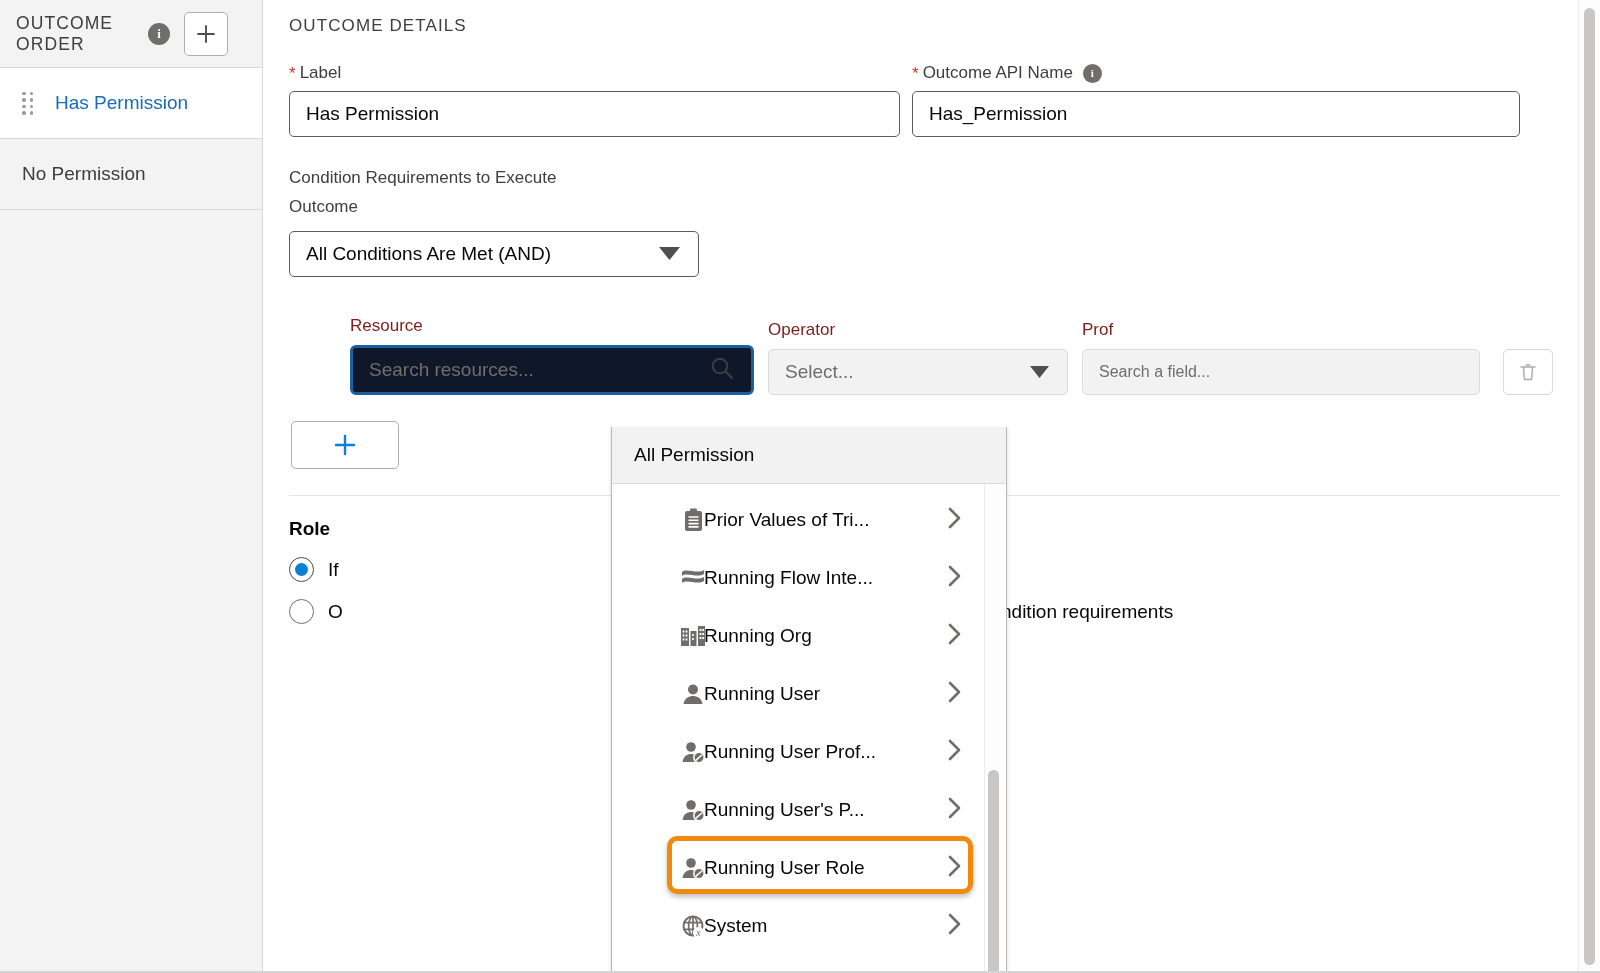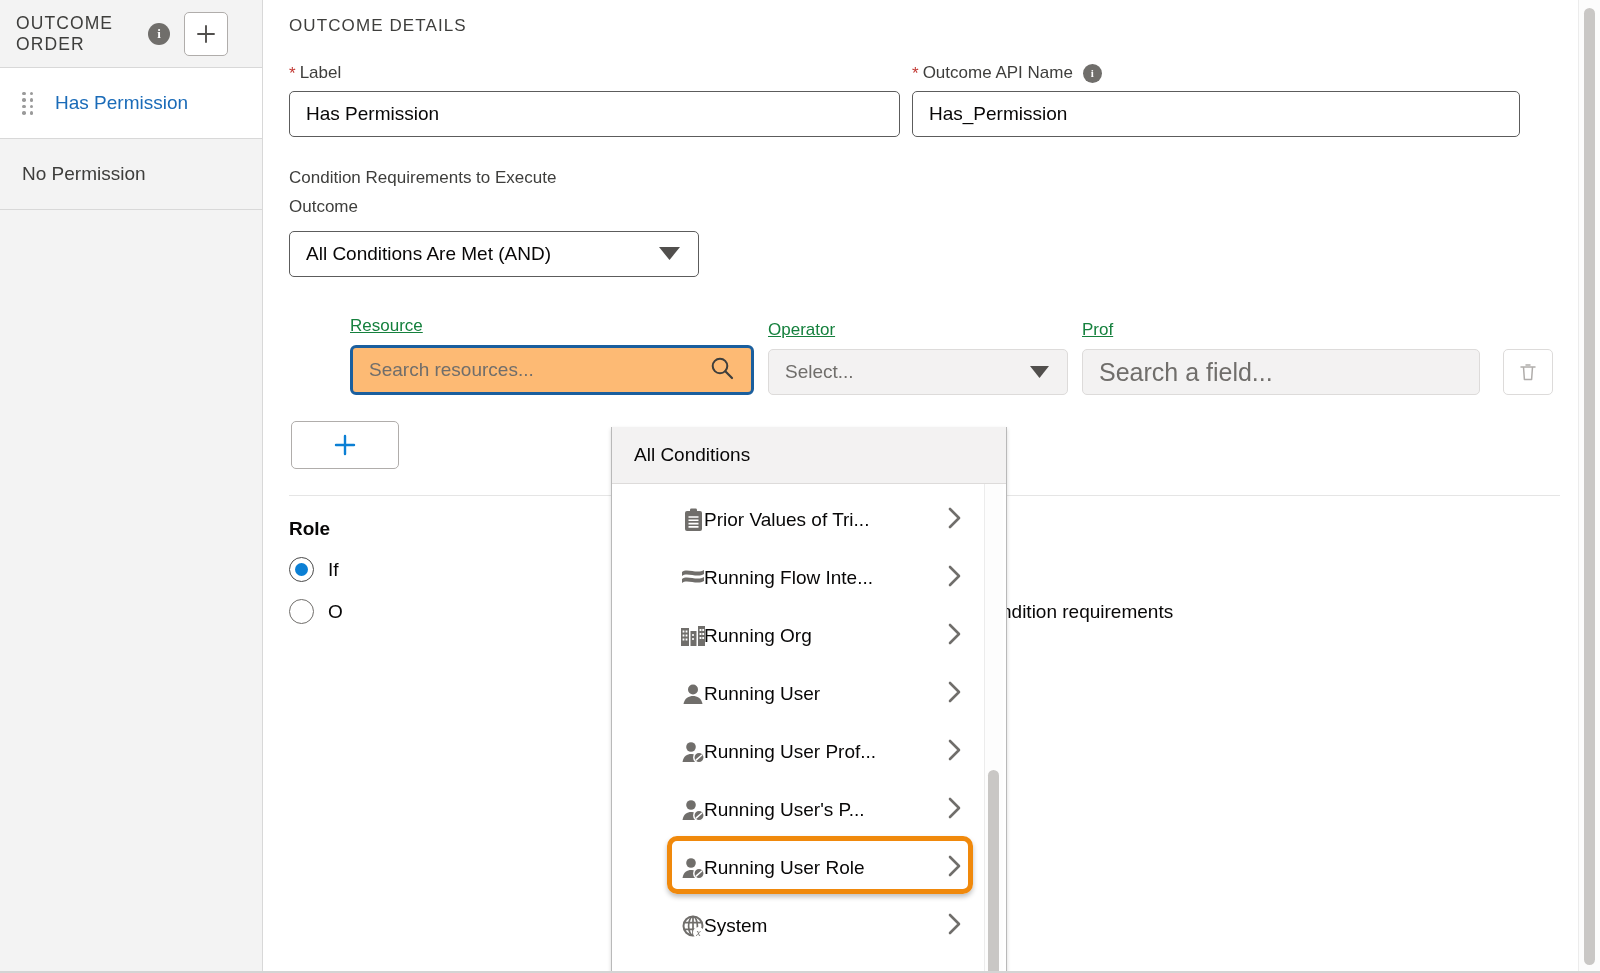--- a/index.html
+++ b/index.html
@@ -215,31 +215,30 @@
   .condition-row {
     display: flex;
     align-items: flex-end;
     margin-top: 39px;
     padding-left: 61px;
     gap: 14px;
   }
   .cond-field { position: relative; }
   .cond-label {
     font-size: 17px;
-    color: #15803d;
+    color: #7f1d1d;
     margin-bottom: 9px;
-    text-decoration: underline;
   }
   .resource-box {
     position: relative;
     width: 404px;
     height: 50px;
     border: 3px solid #1b5f9e;
     border-radius: 6px;
-    background: #fdba74;
+    background: #0f172a;
     display: flex;
     align-items: center;
     padding: 0 16px;
   }
   .resource-box .ph {
     font-size: 19px;
     color: #706e6b;
   }
   .search-icon-wrap {
     position: absolute;
@@ -263,21 +262,21 @@
   .value-box {
     width: 398px;
     height: 46px;
     border: 1px solid #dddbda;
     border-radius: 5px;
     background: #f3f2f2;
     display: flex;
     align-items: center;
     padding: 0 16px;
   }
-  .value-box span { font-size: 25px; color: #706e6b; }
+  .value-box span { font-size: 16px; color: #706e6b; }
   .delete-btn {
     width: 50px; height: 46px;
     border: 1px solid #dddbda;
     border-radius: 5px;
     background: #fff;
     display: flex;
     align-items: center;
     justify-content: center;
     cursor: pointer;
     margin-left: 9px;
@@ -593,21 +592,21 @@
       <div class="radio-row">
         <span class="radio"></span>
         <span class="radio-label">O</span>
         <span class="radio-label" style="margin-left:391px">to run is updated to meet the condition requirements</span>
       </div>
 
     </div>
 
     <div class="dropdown">
       <div class="dropdown-header">
-        <span>All Conditions</span>
+        <span>All Permission</span>
       </div>
       <div class="dropdown-list">
 
         <div class="dd-item">
           <span class="dd-icon">
             <svg width="23" height="24" viewBox="0 0 23 24">
               <rect x="3" y="3" width="17" height="20" rx="2" fill="#706e6b"></rect>
               <rect x="8" y="0.5" width="7" height="4.5" rx="1.4" fill="#706e6b"></rect>
               <path d="M6.5 9 H16.5 M6.5 12.3 H16.5 M6.5 15.6 H16.5 M6.5 18.9 H16.5" stroke="#fff" stroke-width="1.6"></path>
             </svg>

